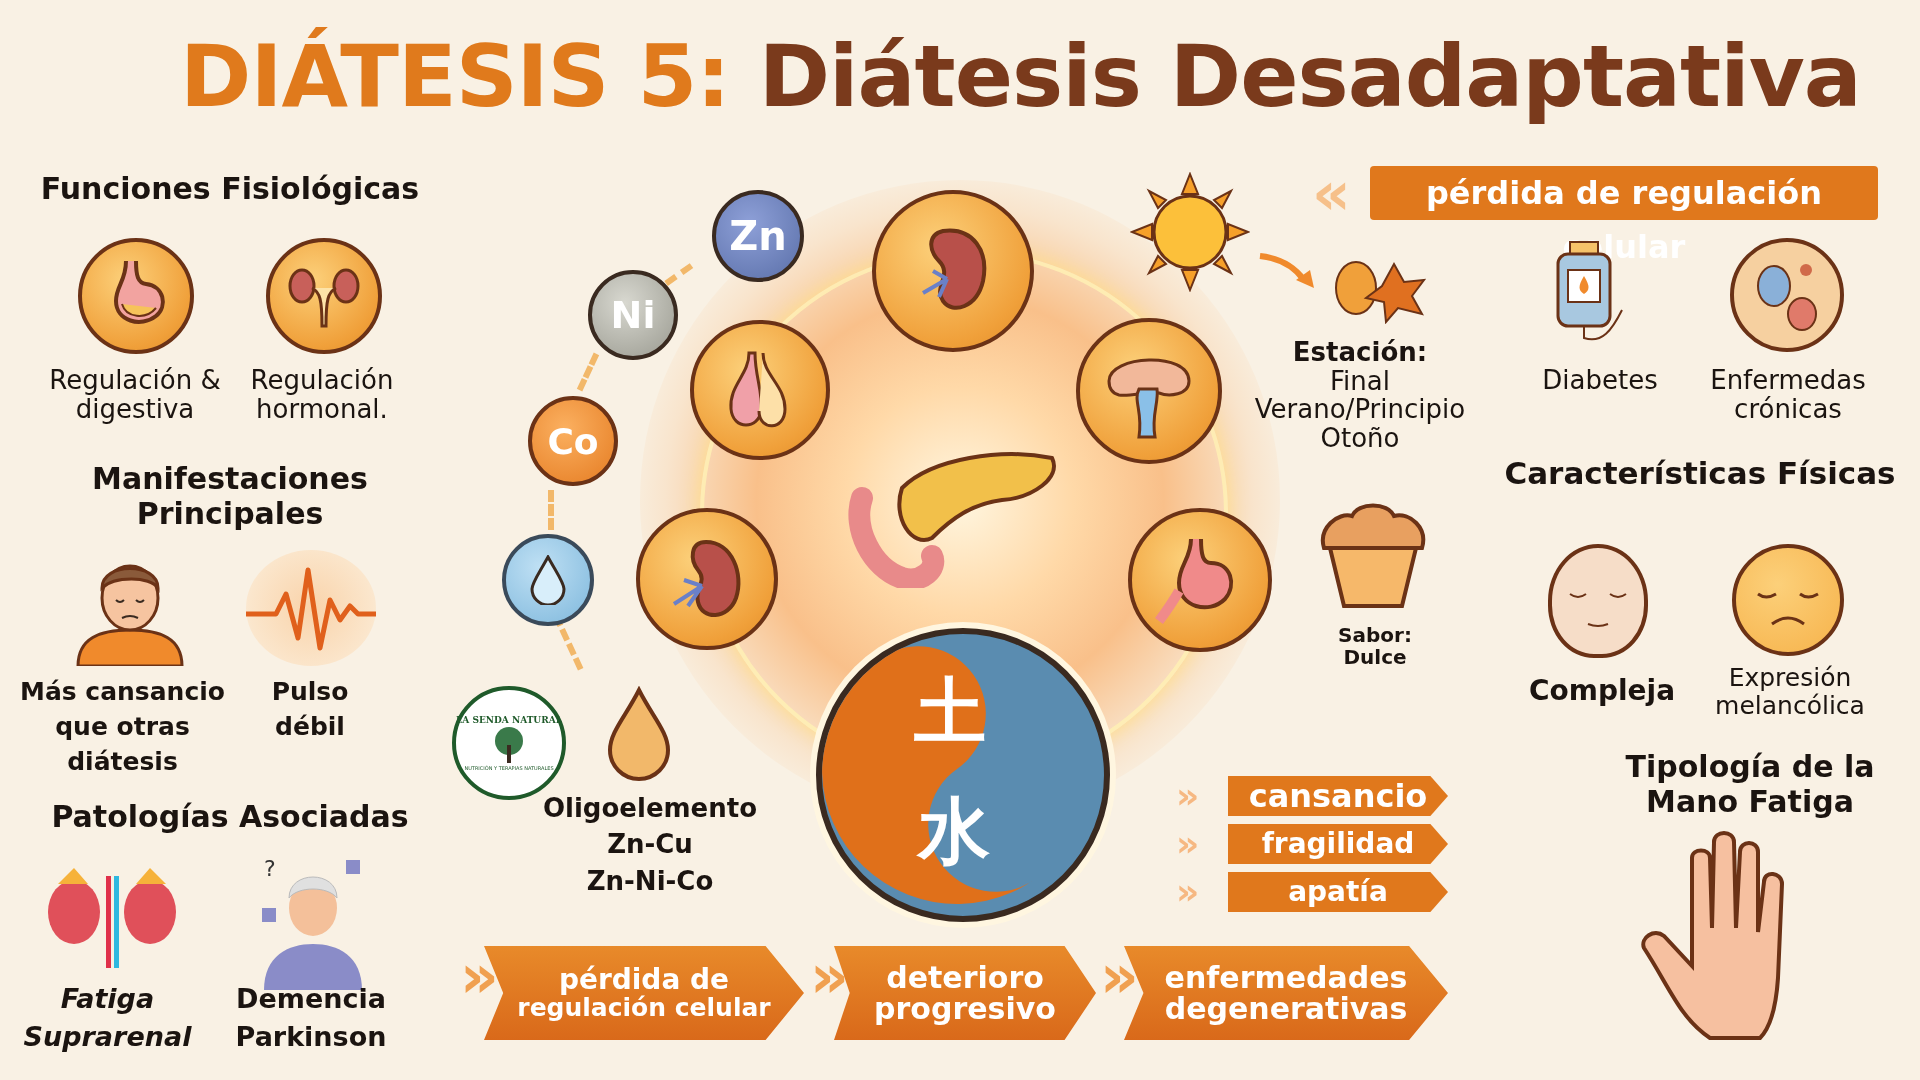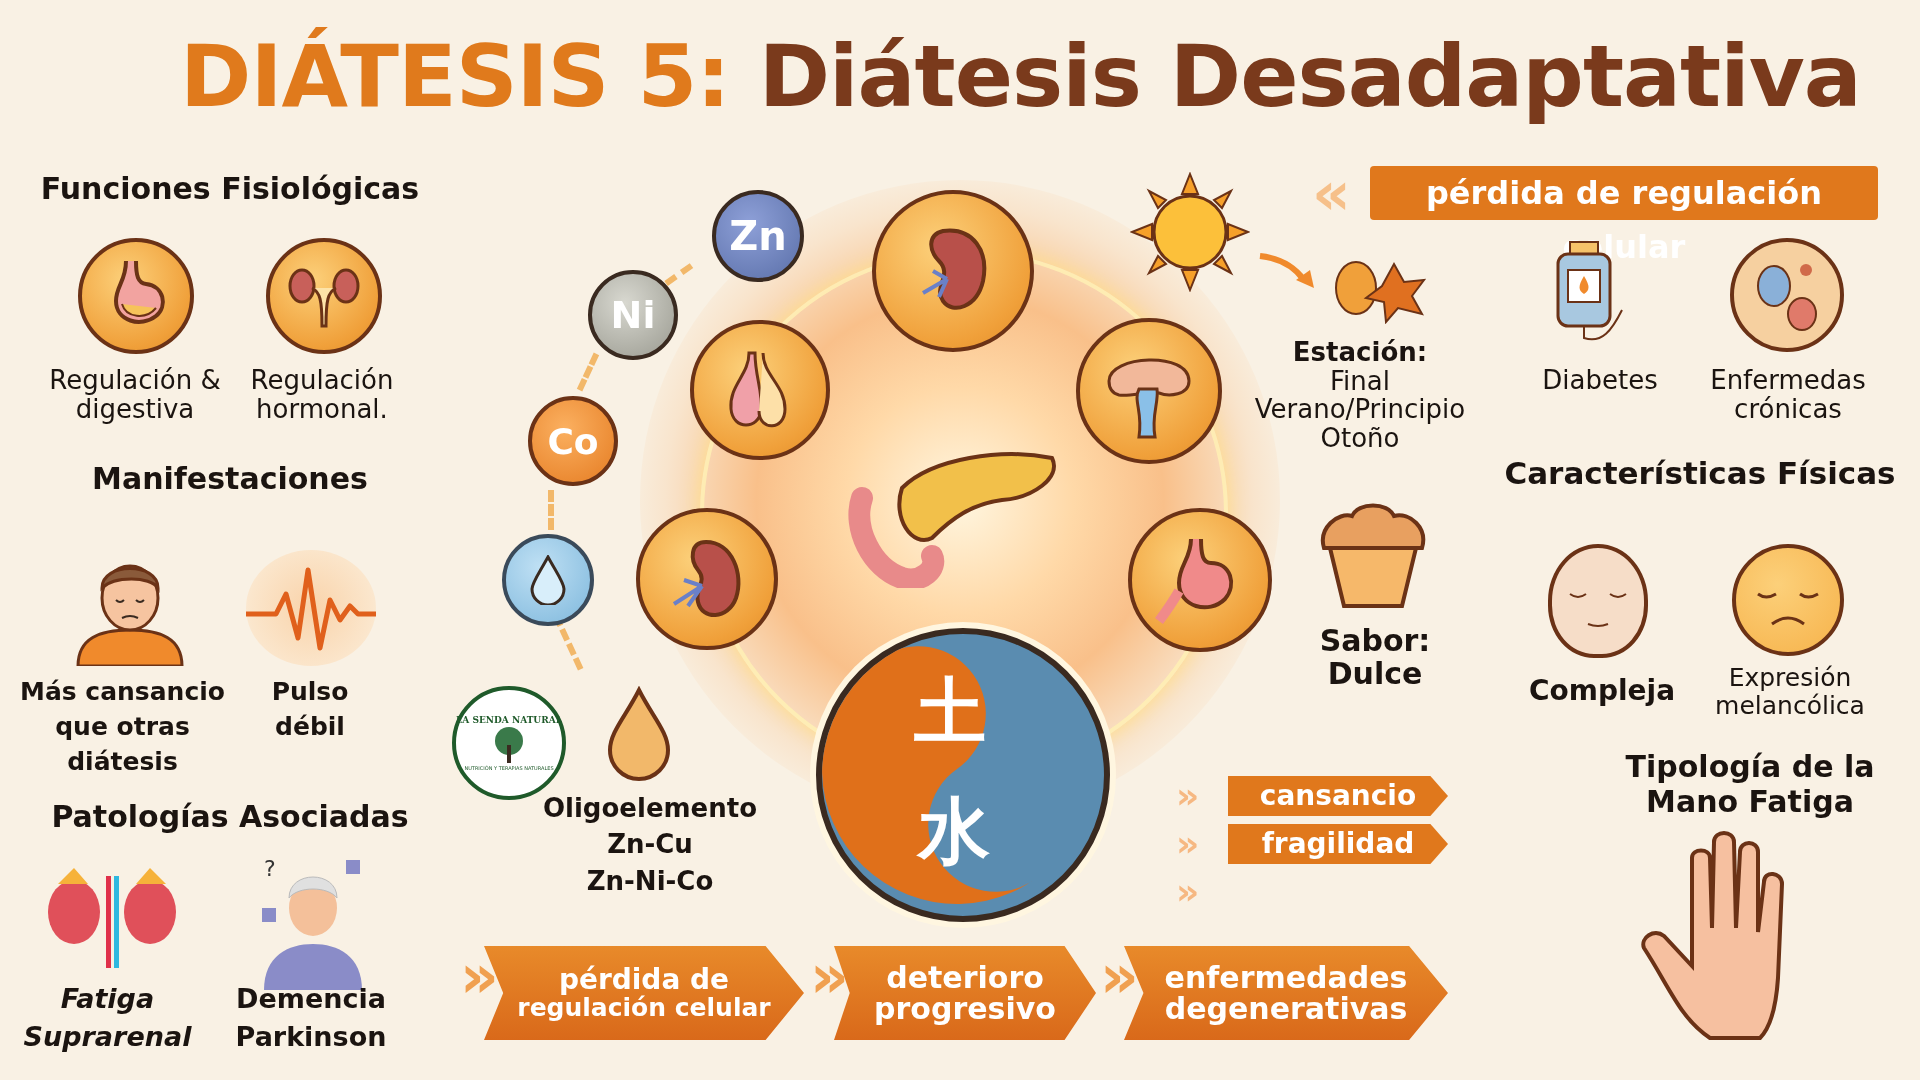--- a/index.html
+++ b/index.html
@@ -47,20 +47,21 @@
   <div>Regulación &amp;</div>
   <div>digestiva</div>
 </div>
 <div class="abs lbl" style="left:232px;top:366px;width:180px;font-size:26px;">
   <div>Regulación</div>
   <div>hormonal.</div>
 </div>
 
 <div class="abs h" style="left:60px;top:462px;width:340px;font-size:30px;">
   <div>Manifestaciones</div>
+  <div>Principales</div>
 </div>
 
 <div class="abs" style="left:70px;top:548px;width:120px;height:118px;">
   <svg width="120" height="118" viewBox="0 0 120 118">
       <path d="M8 118 C8 90 30 82 60 82 C90 82 112 90 112 118 Z" fill="#f08a2c" stroke="#6b3216" stroke-width="3"></path>
       <ellipse cx="60" cy="50" rx="28" ry="32" fill="#f6c4a0" stroke="#6b3216" stroke-width="3"></ellipse>
       <path d="M32 40 C32 14 88 14 88 40 C80 28 44 28 32 40Z" fill="#8a5a3a" stroke="#6b3216" stroke-width="3"></path>
       <path d="M46 52 Q50 56 54 52 M66 52 Q70 56 74 52" stroke="#3a2a20" stroke-width="2" fill="none"></path>
       <path d="M52 70 Q60 66 68 70" stroke="#3a2a20" stroke-width="2" fill="none"></path>
     </svg>
@@ -226,36 +227,37 @@
   <div>Verano/Principio</div>
   <div>Otoño</div>
 </div>
 
 <div class="abs" style="left:1318px;top:498px;width:110px;height:112px;">
   <svg width="110" height="112" viewBox="0 0 110 112">
       <path d="M12 50 L26 108 L84 108 L98 50Z" fill="#f6b86a" stroke="#6b3216" stroke-width="4"></path>
       <path d="M6 50 C0 30 20 14 34 18 C40 4 70 4 76 18 C92 14 110 30 104 50Z" fill="#e8a060" stroke="#6b3216" stroke-width="4"></path>
     </svg>
 </div>
-<div class="abs lbl b" style="left:1300px;top:624px;width:150px;font-size:30px;">
+<div class="abs lbl b" style="left:1300px;top:624px;width:150px;font-size:20px;">
   <div>Sabor:</div>
   <div>Dulce</div>
 </div>
 
 <div class="abs" style="left:1176px;top:776px;width:272px;">
   <div class="arrow-tag" style="margin-bottom:8px;">
     <div style="width:52px;height:40px;color:#f6b882;font-size:36px;font-weight:bold;line-height:40px;">»</div>
-    <div class="tag-body" style="width:220px;height:40px;line-height:40px;font-size:28px;">cansancio</div>
+    <div class="tag-body" style="width:220px;height:40px;line-height:40px;font-size:32px;">cansancio</div>
   </div>
   <div class="arrow-tag" style="margin-bottom:8px;">
     <div style="width:52px;height:40px;color:#f6b882;font-size:36px;font-weight:bold;line-height:40px;">»</div>
     <div class="tag-body" style="width:220px;height:40px;line-height:40px;font-size:28px;">fragilidad</div>
   </div>
   <div class="arrow-tag">
     <div style="width:52px;height:40px;color:#f6b882;font-size:36px;font-weight:bold;line-height:40px;">»</div>
+    <div class="tag-body" style="width:220px;height:40px;line-height:40px;font-size:28px;">apatía</div>
   </div>
 </div>
 
 <div class="abs" style="left:460px;top:946px;width:20px;font-size:60px;color:#f0a050;font-weight:bold;line-height:60px;">»</div>
 <div class="abs flow" style="left:484px;top:946px;width:320px;height:94px;font-size:28px;">
   <div>
       <div>pérdida de</div>
       <div style="font-size:25px;">regulación celular</div>
     </div>
 </div>

